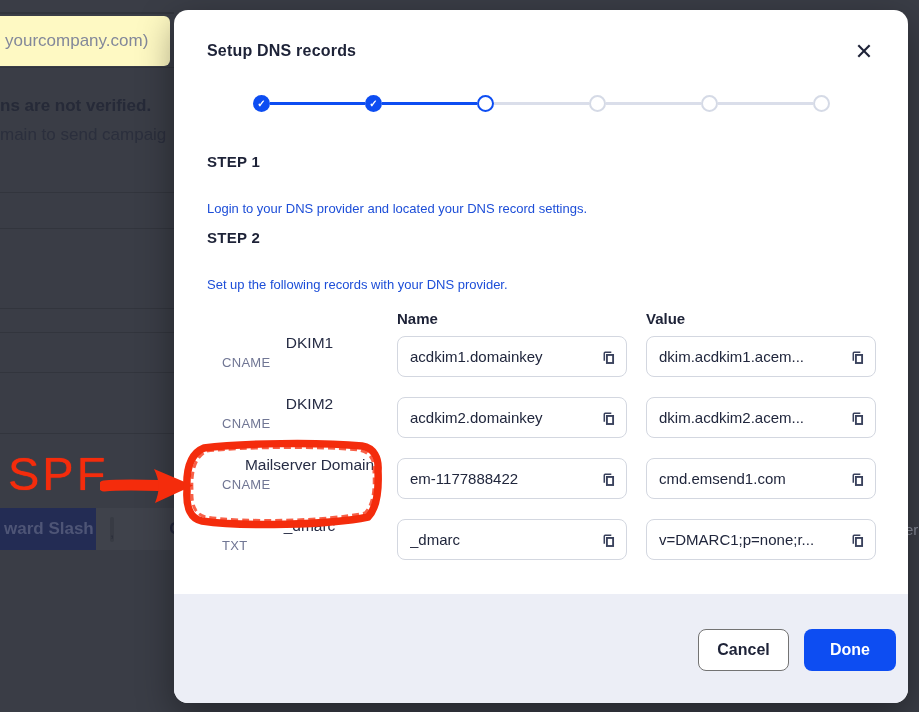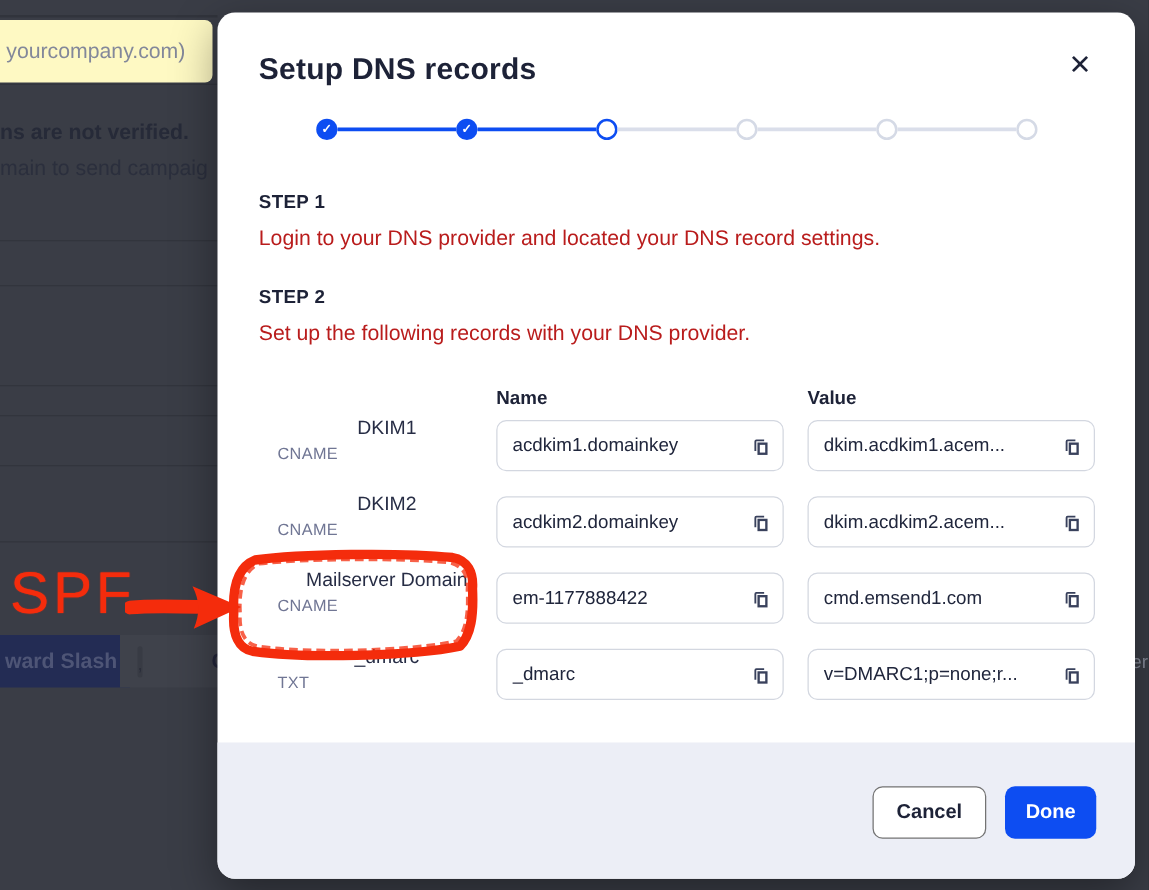--- a/index.html
+++ b/index.html
@@ -40,21 +40,21 @@
   .bg-comma-label { color:#23263a; font-weight:700; font-size:17px; white-space:nowrap;margin-left:47px; }
 
   
   .modal {
     position:absolute; left:174px; top:10px; width:734px; height:693px;
     background:#ffffff; border-radius:14px;
     box-shadow: 0 12px 36px rgba(0,0,0,.38);
   }
   .modal-title {
     position:absolute; left:33px; top:32px;
-    font-size:24px; font-weight:700; color:#1d2237; letter-spacing:.2px;
+    font-size:16px; font-weight:700; color:#1d2237; letter-spacing:.2px;
   }
   .close-btn {
     position:absolute; left:675px; top:27px; width:30px; height:30px;
     background:none; border:none; cursor:pointer;
     font-size:22px; color:#1d2237; line-height:30px; text-align:center;
   }
 
   
   .stepper {
     position:absolute; left:79px; top:85px; width:577px; height:17px;
@@ -65,21 +65,21 @@
     display:flex; align-items:center; justify-content:center;
   }
   .step-node.done { background:var(--accent); }
   .step-node.done .tick { color:#fff; font-size:10px; font-weight:700; line-height:1; }
   .step-node.current { background:#fff; border:2.5px solid var(--accent); }
   .step-node.upcoming { background:#fff; border:2.5px solid #d5dae6; }
   .step-conn { flex:1 1 auto; height:3px; background:#dadeea; }
   .step-conn.active { background:var(--accent); }
 
   .step-heading { position:absolute; left:33px; font-size:15px; font-weight:700; color:#1d2237; letter-spacing:.3px; }
-  .step-body { position:absolute; left:33px; font-size:17px; color:#b91c1c; }
+  .step-body { position:absolute; left:33px; font-size:13px; color:#1d4ed8;margin-top:20px; }
 
   
   .col-header { position:absolute; top:300px; font-size:15px; font-weight:700; color:#1d2237; }
   .records {
     position:absolute; left:48px; top:326px;
     display:grid; grid-template-columns:175px 230px 19px 230px;
     grid-auto-rows:41px; row-gap:20px; align-items:center;
   }
   .rec-label-block { align-self:start; margin-top:-2px; }
   .rec-label { font-size:15.5px; color:#272d45;text-align:center; }
@@ -98,21 +98,21 @@
   .modal-footer {
     position:absolute; left:0; top:584px; width:734px; height:109px;
     background:#eceef6; border-radius:0 0 14px 14px;
   }
   .btn { font-family:"Liberation Sans",sans-serif; font-size:16px; font-weight:700; border-radius:8px; cursor:pointer; }
   .btn-cancel {
     position:absolute; left:524px; top:35px; width:91px; height:42px;
     background:#fff; border:1px solid #737373; color:#1d2237;
   }
   .btn-done {
-    position:absolute; left:630px; top:35px; width:73px; height:42px;
+    position:absolute; left:630px; top:35px; width:92px; height:42px;
     background:var(--accent); border:none; color:#fff;
   }
 
   
   .anno-spf {
     position:absolute; left:8px; top:448px; width:100px;
     color:var(--red); font-size:47px; letter-spacing:3px; line-height:1.1;
     font-weight:400; text-shadow:0 0 1px var(--red);
   }
   .anno-arrow { position:absolute; left:100px; top:462px; }

